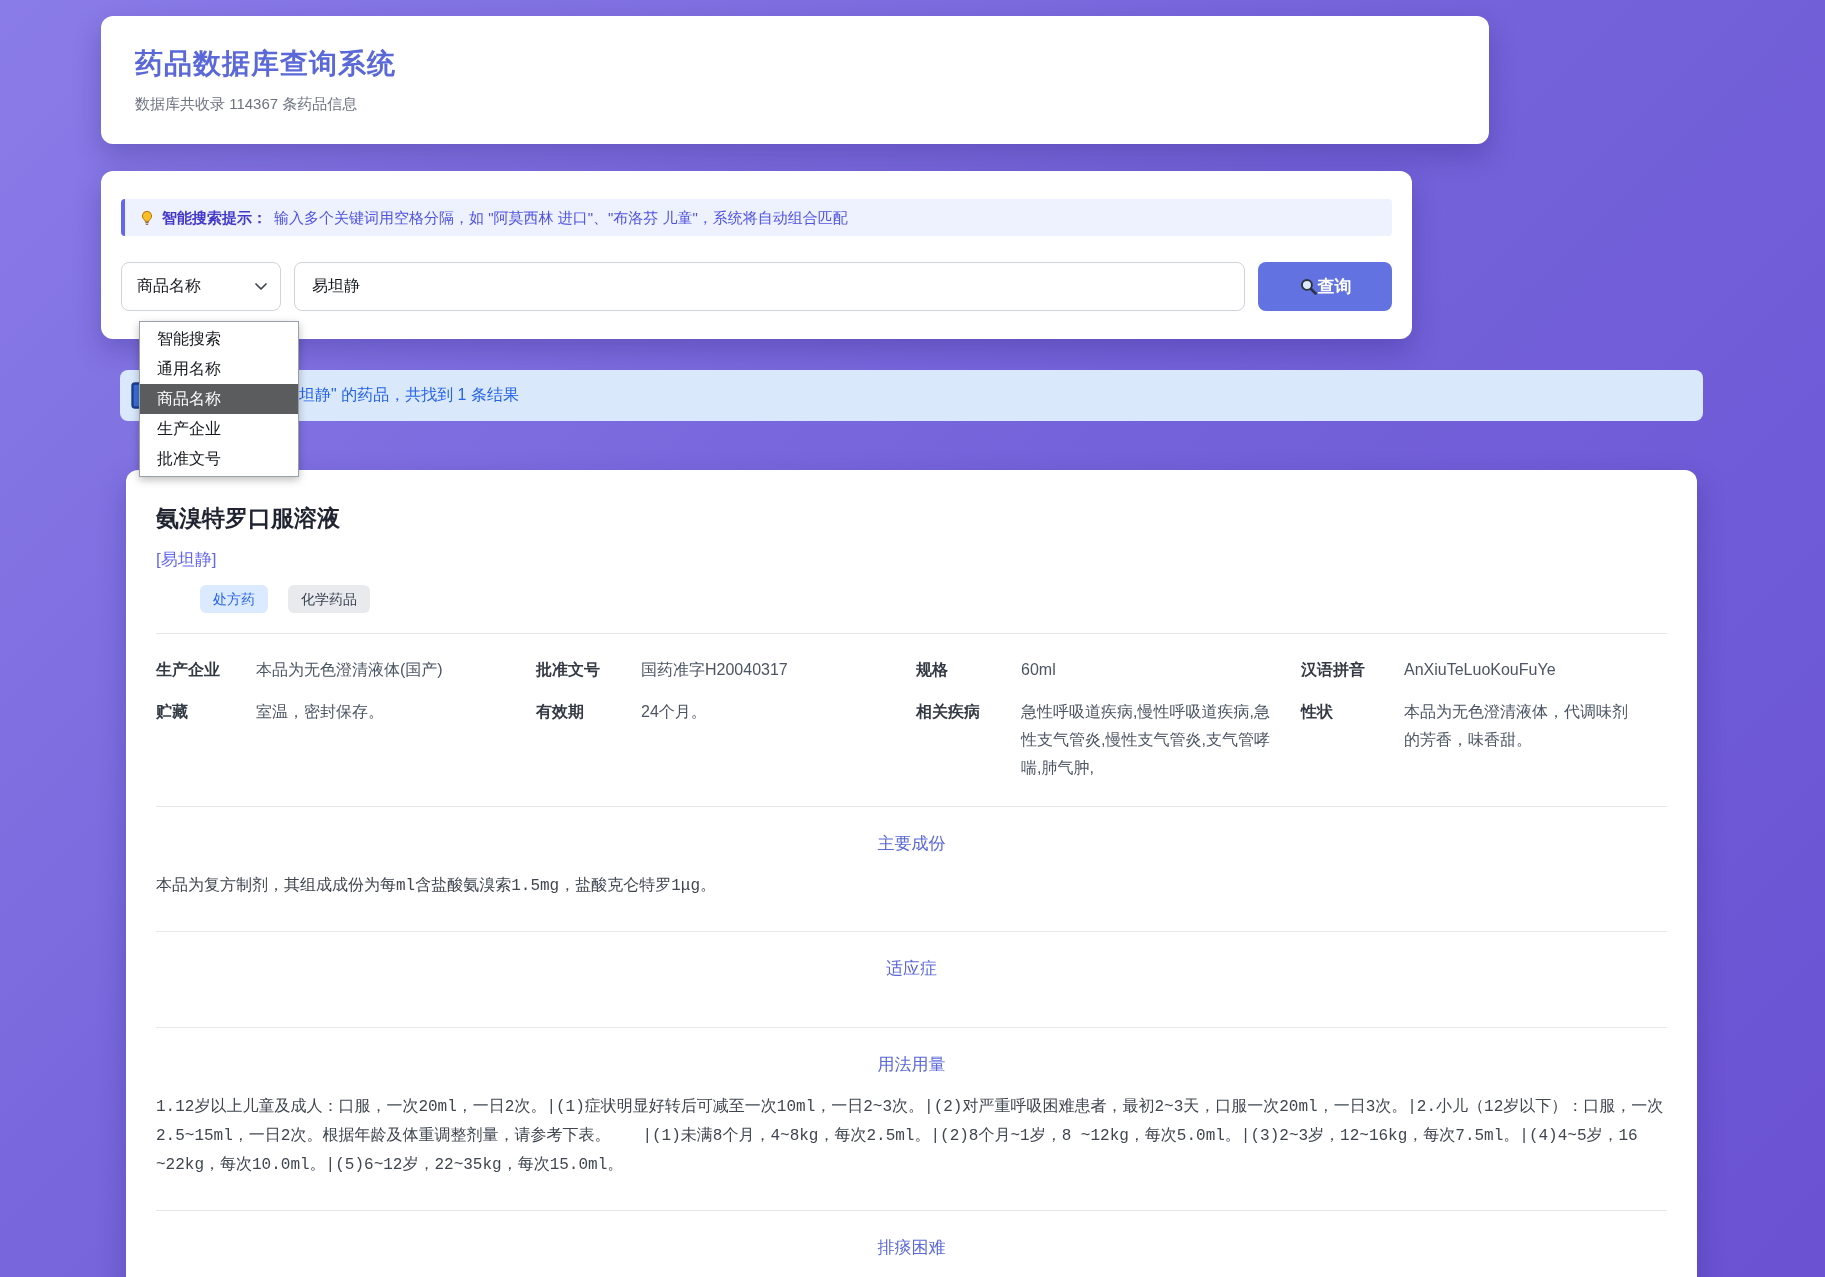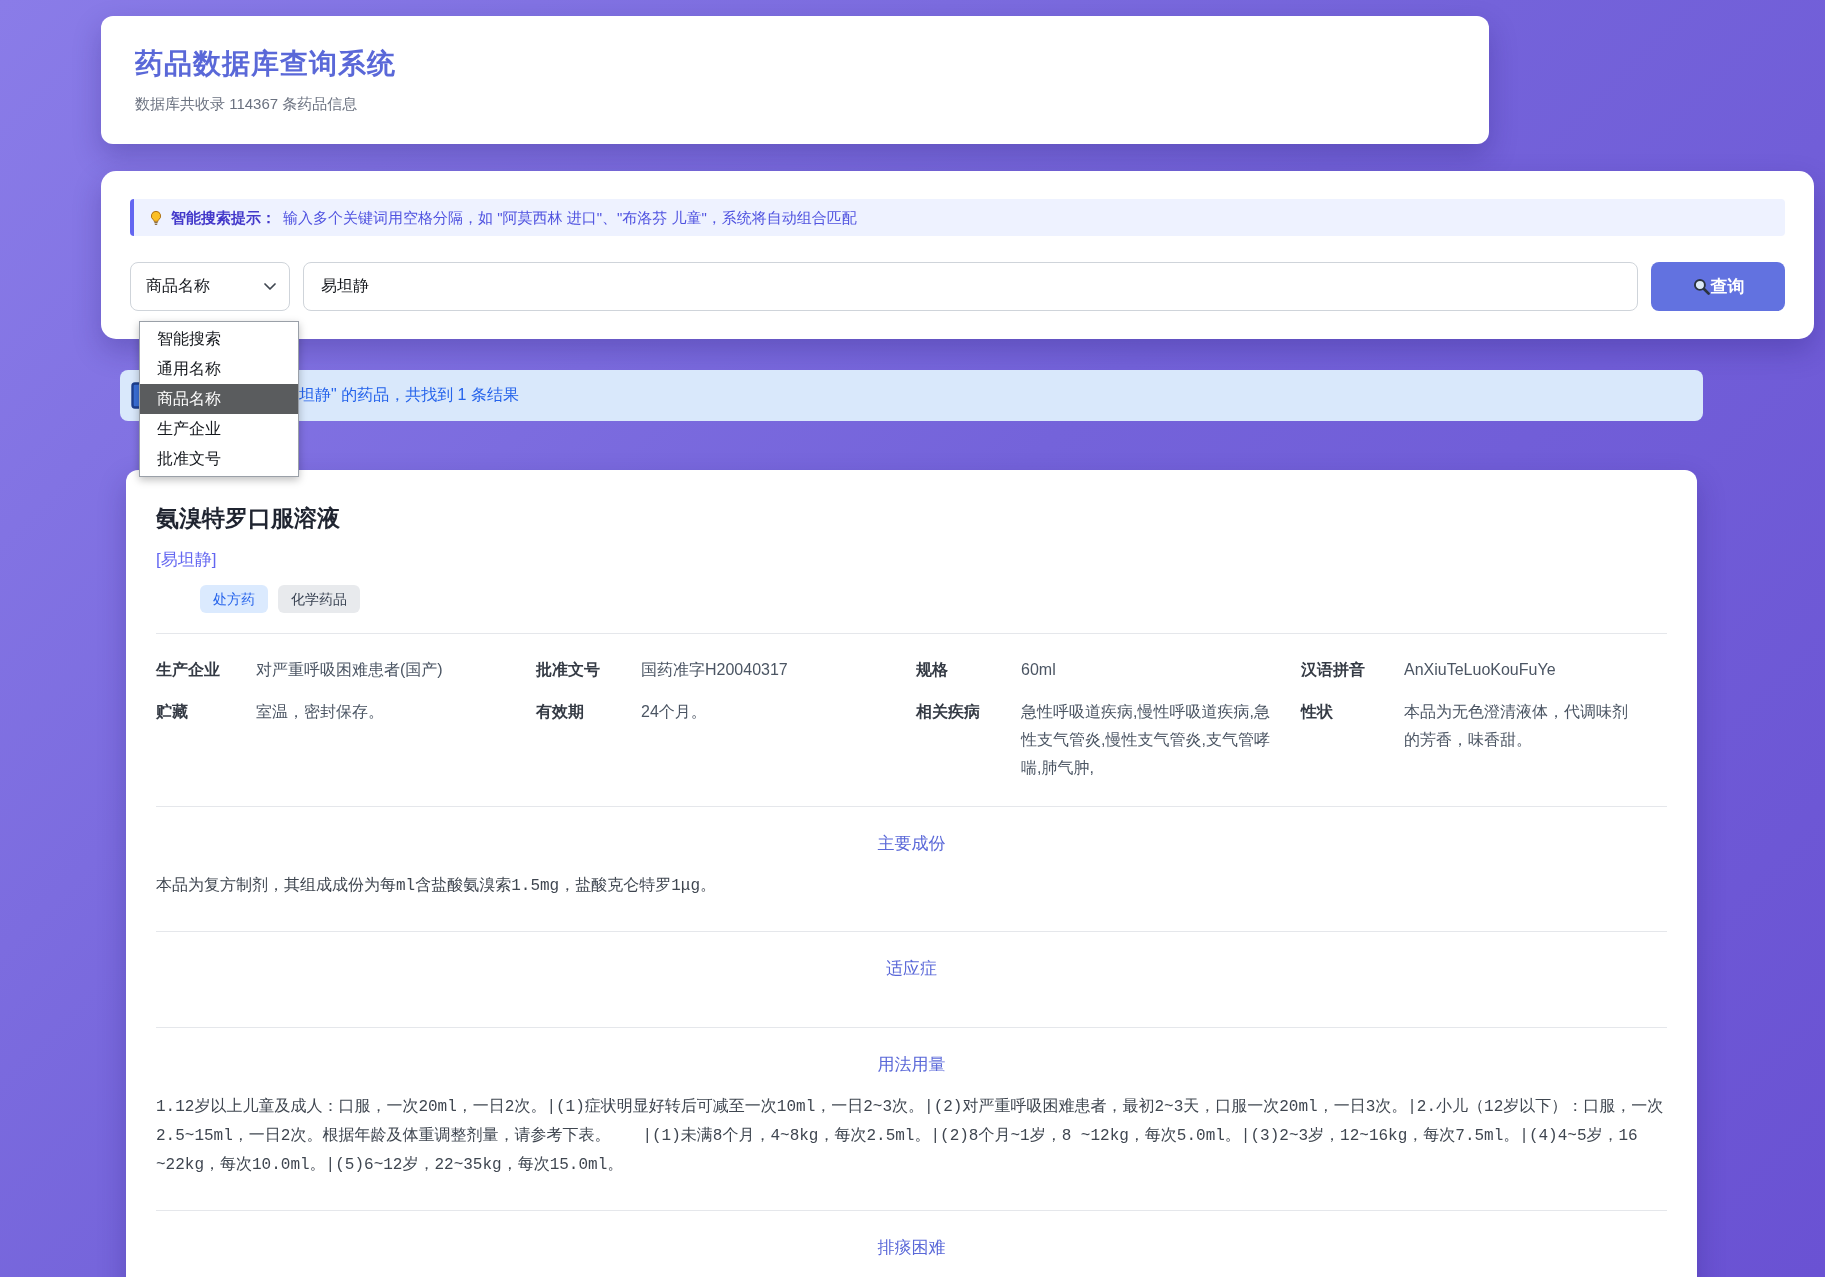--- a/index.html
+++ b/index.html
@@ -8,21 +8,21 @@
     background:linear-gradient(135deg,#8a7ce8 0%,#7463da 48%,#6a52d3 100%);
     font-family:"Liberation Sans","DejaVu Sans",sans-serif;
     -webkit-font-smoothing:antialiased;
   }
   .card{background:#fff;border-radius:12px;box-shadow:0 12px 28px rgba(35,25,110,.28);}
   
   .header-card{margin:16px 0 0 101px;width:1388px;box-sizing:border-box;padding:30px 34px;}
   .header-card h1{margin:0 0 12px;font-size:28px;line-height:36px;font-weight:800;color:#5a68d8;letter-spacing:1px;}
   .header-card .subtitle{margin:0;font-size:15px;line-height:20px;color:#6b7280;}
   
-  .search-card{margin:27px 0 0 101px;width:1713px;box-sizing:border-box;padding:28px 29px;border-radius:15px;}
+  .search-card{margin:27px 0 0 101px;width:1311px;box-sizing:border-box;padding:28px 20px;}
   .tip{background:#eef2ff;border-left:4px solid #6366f1;border-radius:4px;padding:8px 14px;
        font-size:15px;line-height:21px;color:#4f52e0;display:flex;align-items:center;gap:7px;margin-bottom:26px;}
   .tip b{color:#4338ca;font-weight:700;white-space:nowrap;}
   .search-row{display:flex;align-items:center;gap:13px;}
   .select{width:160px;height:49px;box-sizing:border-box;border:1px solid #cfd4da;border-radius:8px;
           background:#fff;display:flex;align-items:center;justify-content:space-between;
           padding:0 13px 0 15px;font-size:16px;color:#15181d;cursor:pointer;}
   .query{flex:1;height:49px;box-sizing:border-box;border:1px solid #cfd4da;border-radius:8px;
          padding:0 17px;font-size:16px;color:#15181d;outline:none;font-family:inherit;}
   .btn{width:134px;height:49px;border:none;border-radius:8px;background:#6272e0;color:#fff;
@@ -36,21 +36,21 @@
   
   .dropdown{position:absolute;left:139px;top:321px;width:160px;box-sizing:border-box;background:#fff;
             border:1px solid #9aa0a8;box-shadow:0 3px 8px rgba(0,0,0,.25);padding:2px 0;z-index:50;}
   .opt{font-size:16px;line-height:22px;padding:4px 0 4px 17px;color:#15181d;cursor:default;}
   .opt.active{background:#5a5c5e;color:#fff;}
   
   .result-card{margin:49px 0 0 126px;width:1571px;box-sizing:border-box;padding:32px 30px 40px;}
   .title-row{display:flex;align-items:baseline;gap:14px;flex-direction:column;}
   .title-row h2{margin:0;font-size:23px;line-height:32px;font-weight:800;color:#1f2430;}
   .trade{font-size:17px;color:#6366f1;}
-  .tags{margin-top:14px;display:flex;gap:10px;padding-left:44px;}
+  .tags{margin-top:14px;display:flex;gap:20px;padding-left:44px;}
   .tag{display:inline-block;font-size:14px;line-height:20px;padding:4px 13px;border-radius:6px;}
   .tag.blue{background:#dbeafe;color:#2563eb;}
   .tag.gray{background:#e8eaed;color:#374151;}
   .attrs{display:grid;grid-template-columns:100px 280px 105px 275px 105px 280px 103px 1fr;
          row-gap:14px;margin-top:20px;padding:22px 0 24px;border-top:1px solid #e5e7eb;border-bottom:1px solid #e5e7eb;
          font-size:16px;line-height:28px;}
   .attr-label{font-weight:700;color:#343a44;}
   .attr-value{color:#4b5563;padding-right:26px;}
   .section{padding:26px 0 30px;border-bottom:1px solid #e5e7eb;}
   .section h3{margin:0 0 17px;font-size:17px;line-height:22px;font-weight:400;color:#5a68d8;text-align:center;}
@@ -111,21 +111,21 @@
   <div class="title-row">
     <h2>氨溴特罗口服溶液</h2>
     <span class="trade">[易坦静]</span>
   </div>
   <div class="tags">
       <span class="tag blue">处方药</span>
       <span class="tag gray">化学药品</span>
     </div>
   <div class="attrs">
       <div class="attr-label">生产企业</div>
-      <div class="attr-value">对严重呼吸困难患者(国产)</div>
+      <div class="attr-value">本品为无色澄清液体(国产)</div>
       <div class="attr-label">批准文号</div>
       <div class="attr-value">国药准字H20040317</div>
       <div class="attr-label">规格</div>
       <div class="attr-value">60ml</div>
       <div class="attr-label">汉语拼音</div>
       <div class="attr-value">AnXiuTeLuoKouFuYe</div>
       <div class="attr-label">贮藏</div>
       <div class="attr-value">室温，密封保存。</div>
       <div class="attr-label">有效期</div>
       <div class="attr-value">24个月。</div>

